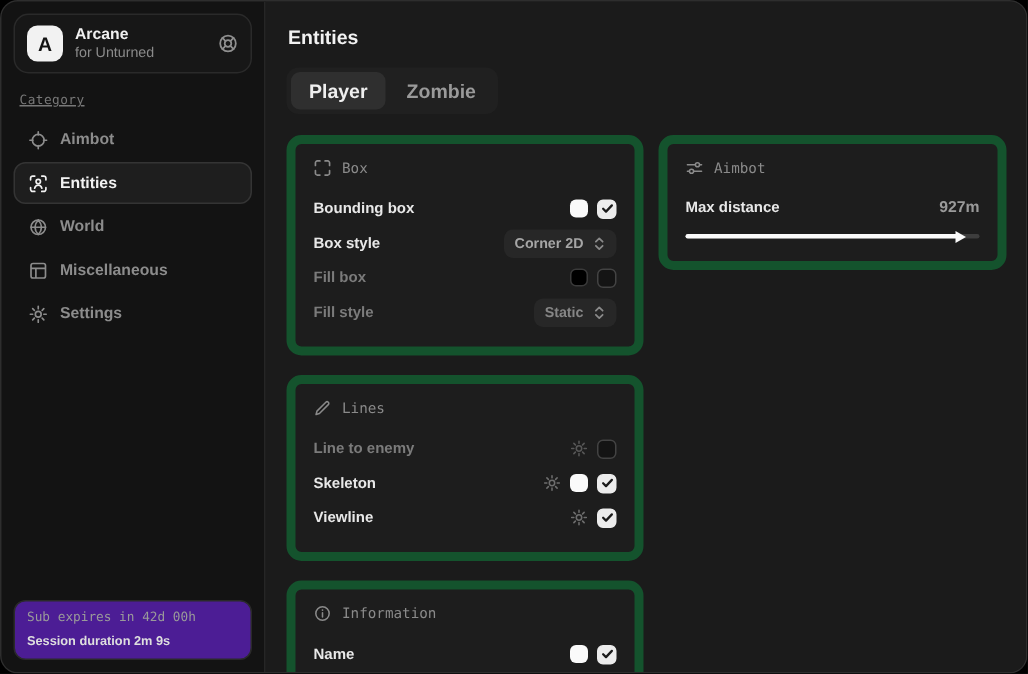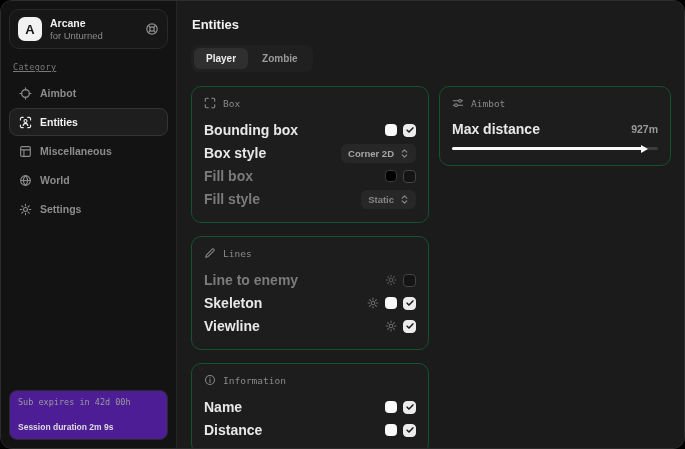--- a/index.html
+++ b/index.html
@@ -44,51 +44,51 @@
   .icon svg { display:block; }
   .i13 { width:13px; height:13px; }
   .i12 { width:12px; height:12px; }
   .i14 { width:14px; height:14px; }
 
   .footer-card {
     margin-top:auto; padding:6px 8px 7px 8px;
     border:1px solid #2a2a2a; border-radius:8px; background:#4c1d95;
   }
   .sub-line { font-family:"DejaVu Sans Mono", monospace; font-size:8.5px; color:#9a9a9a; }
-  .session-line { font-size:8.5px; font-weight:bold; color:#dedede; margin-top:15px; }
+  .session-line { font-size:8.5px; font-weight:bold; color:#dedede; margin-top:5px; }
 
   
   .main { flex:1; padding:13px 13px 0 14px; background:#1b1b1b; overflow:hidden; }
   .page-title { font-size:13px; font-weight:bold; color:#f2f2f2; margin:3px 0 13px 1px; }
   .tabs {
     display:inline-flex; background:#202020; border-radius:8px; padding:3px; gap:2px;
   }
   .tab {
     border:none; background:transparent; color:#9a9a9a; font-family:inherit;
-    font-size:10px; font-weight:600; padding:5px 12px; border-radius:6px; cursor:pointer;
+    font-size:13px; font-weight:600; padding:5px 12px; border-radius:6px; cursor:pointer;
   }
   .tab.active { background:#2f2f2f; color:#efefef; }
 
   .columns { display:flex; gap:10px; margin-top:14px; align-items:flex-start; }
   .col-left { flex:0 0 238px; }
   .col-right { flex:1; }
 
   .card {
-    background:#1d1d1d; border:1px solid #14532d; border-radius:10px;
+    background:#1d1d1d; border:6px solid #14532d; border-radius:10px;
     padding:10px 12px 12px 12px; margin-bottom:13px;
   }
   .card-header {
     display:flex; align-items:center; gap:7px; color:#8a8a8a;
     font-family:"DejaVu Sans Mono", monospace; font-size:9.5px; margin-bottom:10px;
   }
   .row {
     display:flex; align-items:center; justify-content:space-between; height:22px;
   }
   .row + .row { margin-top:1px; }
-  .row-label { font-size:14px; font-weight:600; color:#e8e8e8; }
+  .row-label { font-size:10px; font-weight:600; color:#e8e8e8; }
   .row.disabled .row-label { color:#7b7b7b; }
   .controls { display:flex; align-items:center; gap:6px; }
 
   .swatch { width:12px; height:12px; border-radius:4px; cursor:pointer; }
   .swatch.white { background:#fafafa; }
   .swatch.black { background:#000; border:1px solid #3a3a3a; }
 
   .checkbox {
     width:13px; height:13px; border-radius:4px; background:#141414;
     border:1px solid #434343; display:flex; align-items:center; justify-content:center; cursor:pointer;
@@ -163,36 +163,36 @@
             <path d="M4.5 1.5H3A1.5 1.5 0 0 0 1.5 3v1.2M9.5 1.5H11A1.5 1.5 0 0 1 12.5 3v1.2M4.5 12.5H3A1.5 1.5 0 0 1 1.5 11V9.8M9.5 12.5H11a1.5 1.5 0 0 0 1.5-1.5V9.8"></path>
             <circle cx="7" cy="5.4" r="1.6"></circle>
               <path d="M4.4 10.2c.5-1.5 1.4-2.2 2.6-2.2s2.1.7 2.6 2.2"></path>
           </svg>
         </span>
         <span>Entities</span>
       </div>
 
       <div class="nav-item">
         <span class="icon i13">
+          <svg viewBox="0 0 14 14" width="13" height="13" fill="none" stroke="currentColor" stroke-width="1.2" stroke-linecap="round">
+            <circle cx="7" cy="7" r="5.2"></circle>
+              <path d="M1.8 7h10.4M7 1.8c-3.1 3.4-3.1 7 0 10.4M7 1.8c3.1 3.4 3.1 7 0 10.4"></path>
+          </svg>
+        </span>
+        <span>World</span>
+      </div>
+
+      <div class="nav-item">
+        <span class="icon i13">
           <svg viewBox="0 0 14 14" width="13" height="13" fill="none" stroke="currentColor" stroke-width="1.2" stroke-linejoin="round">
             <rect x="1.8" y="1.8" width="10.4" height="10.4" rx="1.5"></rect>
               <path d="M1.8 5.3h10.4M5.3 5.3v6.9"></path>
           </svg>
         </span>
         <span>Miscellaneous</span>
-      </div>
-
-      <div class="nav-item">
-        <span class="icon i13">
-          <svg viewBox="0 0 14 14" width="13" height="13" fill="none" stroke="currentColor" stroke-width="1.2" stroke-linecap="round">
-            <circle cx="7" cy="7" r="5.2"></circle>
-              <path d="M1.8 7h10.4M7 1.8c-3.1 3.4-3.1 7 0 10.4M7 1.8c3.1 3.4 3.1 7 0 10.4"></path>
-          </svg>
-        </span>
-        <span>World</span>
       </div>
 
       <div class="nav-item">
         <span class="icon i13">
           <svg viewBox="0 0 14 14" width="13" height="13" fill="none" stroke="currentColor" stroke-width="1.2" stroke-linecap="round">
             <circle cx="7" cy="7" r="2.1"></circle>
             <path d="M7 1.3v1.7M7 11v1.7M1.3 7H3M11 7h1.7M3 3l1.2 1.2M9.8 9.8L11 11M11 3L9.8 4.2M4.2 9.8L3 11"></path>
           </svg>
         </span>
         <span>Settings</span>

